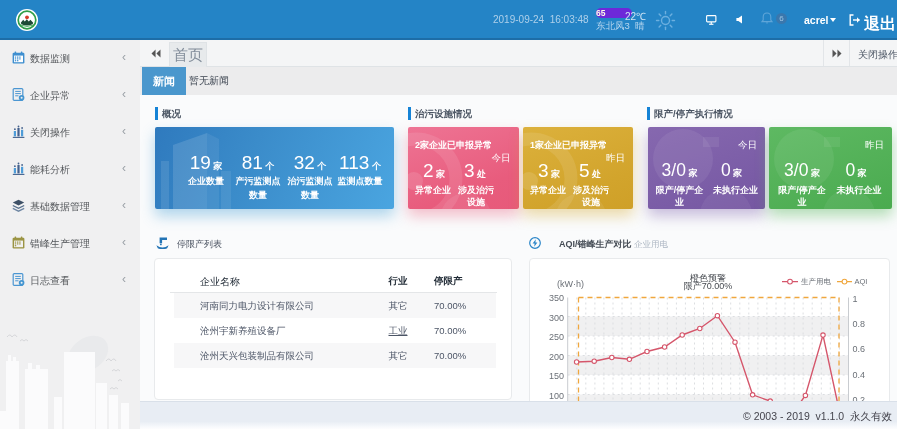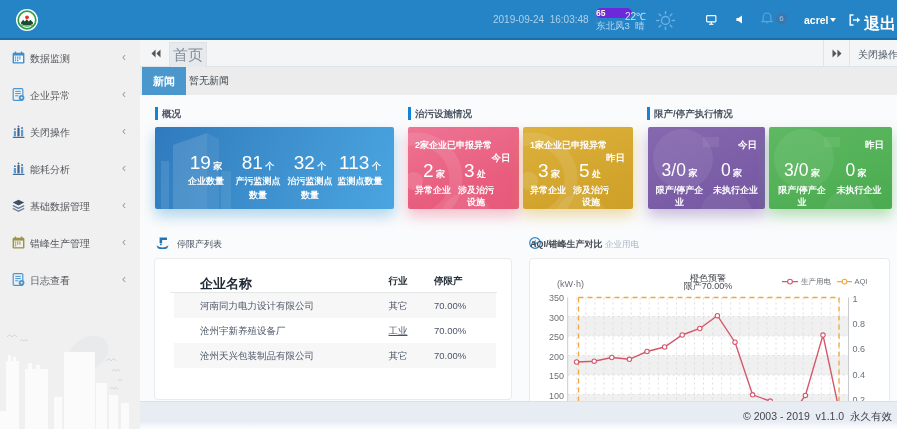--- a/index.html
+++ b/index.html
@@ -6,21 +6,21 @@
   html,body { width:897px; height:429px; overflow:hidden; }
   body { position:relative; font-family:"Liberation Sans", sans-serif; background:#fafbfc; }
   .abs { position:absolute; }
   .menuitem { position:absolute; left:0; width:140px; height:25px; }
   .micon { position:absolute; left:12px; top:6px; }
   .mtext { position:absolute; left:30px; top:7px; font-size:10px; color:#55585c; }
   .mchev { position:absolute; left:122px; top:5px; font-size:12px; color:#9aa0a6; }
   .sectitle { position:absolute; height:13px; font-size:9.5px; font-weight:bold; color:#4b5563; line-height:13px; padding-left:4px; border-left:3px solid #1583d6; }
   .card { position:absolute; top:127px; height:82px; border-radius:2px; overflow:hidden; color:#fff; }
   .cline1 { position:absolute; left:7px; top:12px; font-size:9px; font-weight:bold; white-space:nowrap; }
-  .cday { position:absolute; right:8px; top:25px; font-size:9.5px; font-weight:bold; }
+  .cday { position:absolute; right:8px; top:25px; font-size:9.5px; font-weight:normal; }
   .cnum { position:absolute; top:32.5px; white-space:nowrap; font-size:19px; text-align:center; }
   .cnum small { font-size:9px; font-weight:bold; }
   .clab { position:absolute; top:57px; font-size:9px; font-weight:bold; text-align:center; white-space:nowrap; }
 </style>
 </head>
 <body>
 
 <div class="abs" id="sidebar" style="left:0;top:40px;width:140px;height:389px;background:#f0f0f1;overflow:hidden;">
 
   <svg class="abs" style="left:0;bottom:0;" width="140" height="130" viewBox="0 0 140 130">
@@ -317,24 +317,24 @@
     <circle cx="4.85" cy="9.4" r="0.9"></circle>
     <path d="M0.4 10.2 Q6.5 14.6 12.6 10.2 L11.2 13.2 Q6.5 15.4 1.8 13.2 Z"></path>
   </g>
 </svg>
 <div class="abs" style="left:177px;top:238px;font-size:9px;color:#4a5260;">停限产列表</div>
 
 <svg class="abs" style="left:529px;top:236.5px;" width="12" height="12" viewBox="0 0 12 12">
   <circle cx="6" cy="6" r="5.3" fill="none" stroke="#2a85c8" stroke-width="1.2"></circle>
   <path d="M6.8 2.2 L3.6 6.6 L5.6 6.6 L5.2 9.8 L8.4 5.4 L6.4 5.4 Z" fill="#2a85c8"></path>
 </svg>
-<div class="abs" style="left:530px;top:237.5px;font-size:9px;font-weight:bold;color:#454c55;white-space:nowrap;">AQI/错峰生产对比 <span style="color:#abb5c1;font-weight:normal;font-size:8.5px;">企业用电</span></div>
+<div class="abs" style="left:559px;top:237.5px;font-size:9px;font-weight:bold;color:#454c55;white-space:nowrap;">AQI/错峰生产对比 <span style="color:#abb5c1;font-weight:normal;font-size:8.5px;">企业用电</span></div>
 
 <div class="abs" style="left:154px;top:258px;width:358px;height:142px;background:#fff;border:1px solid #e8eaec;border-radius:4px;">
-  <div class="abs" style="left:45px;top:16px;font-size:13px;font-weight:bold;color:#212b36;">企业名称</div>
+  <div class="abs" style="left:45px;top:16px;font-size:10px;font-weight:normal;color:#212b36;">企业名称</div>
   <div class="abs" style="left:225px;top:16px;width:36px;text-align:center;font-size:9.5px;font-weight:bold;color:#212b36;">行业</div>
   <div class="abs" style="left:279px;top:16px;font-size:9.5px;font-weight:bold;color:#212b36;">停限产</div>
   <div class="abs" style="left:15px;top:33px;width:327px;height:1px;background:#e4e6e8;"></div>
   <div class="abs" style="left:19px;top:34px;width:322px;height:25px;background:#f7f7f8;"></div>
   <div class="abs" style="left:19px;top:84px;width:322px;height:25px;background:#f7f7f8;"></div>
   <div class="abs" style="left:45px;top:41px;font-size:9.5px;color:#4c5566;">河南同力电力设计有限公司</div>
   <div class="abs" style="left:225px;top:41px;width:36px;text-align:center;font-size:9.5px;color:#4c5566;">其它</div>
   <div class="abs" style="left:279px;top:41px;font-size:9.5px;color:#4c5566;">70.00%</div>
   <div class="abs" style="left:45px;top:66px;font-size:9.5px;color:#4c5566;">沧州宇新养殖设备厂</div>
   <div class="abs" style="left:225px;top:66px;width:36px;text-align:center;font-size:9.5px;color:#4c5566;text-decoration:underline;">工业</div>

